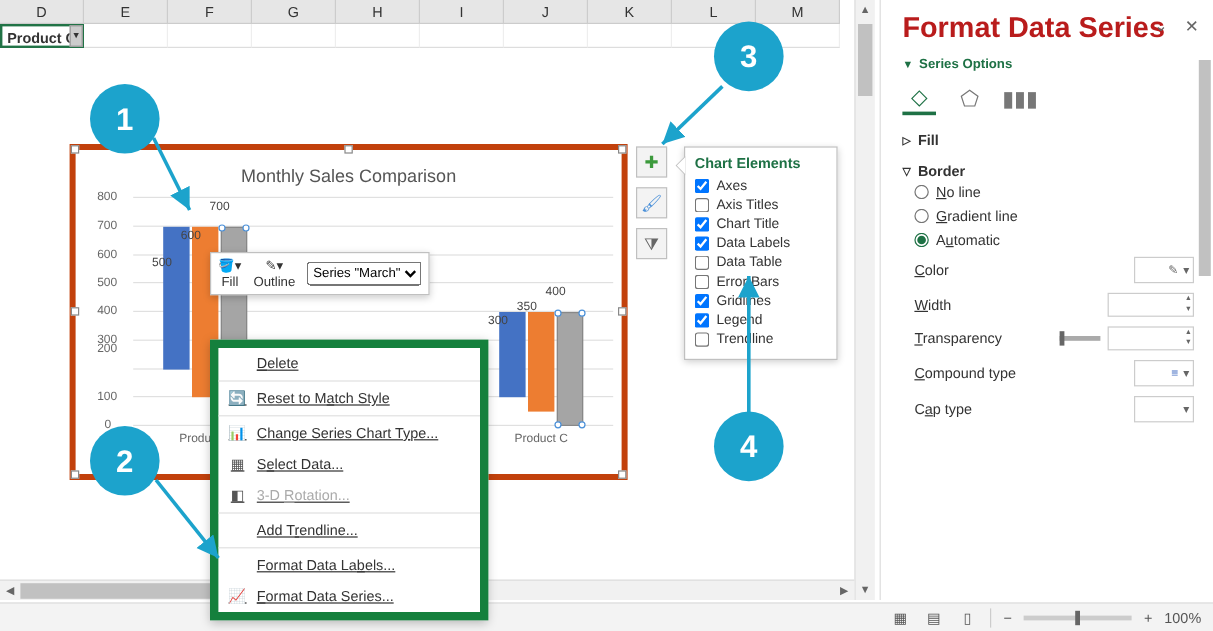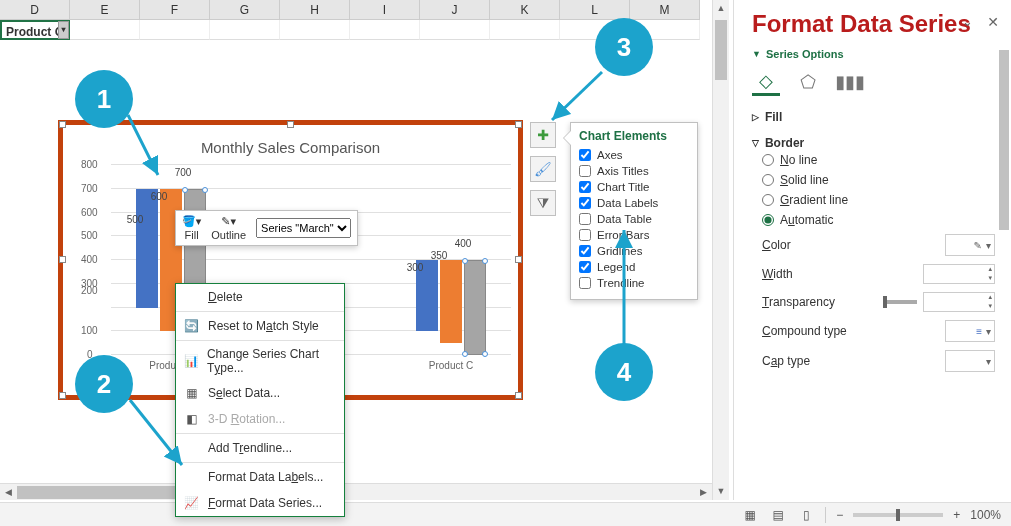--- a/index.html
+++ b/index.html
@@ -30,21 +30,21 @@
   .bar-label { position:absolute; font-size:10px; color:#444; transform:translate(-50%, -100%); }
   .cat-label { position:absolute; font-size:10px; color:#666; bottom:-16px; width:100px; text-align:center; }
   .sel-handle { width:6px; height:6px; background:#fff; border:1px solid #4a90d9; border-radius:50%; position:absolute; }
 
   
   .mini-toolbar { position:absolute; left:175px; top:210px; background:#fff; border:1px solid #c0c0c0; box-shadow:0 2px 6px rgba(0,0,0,.2); padding:4px 6px; display:flex; align-items:center; gap:10px; z-index:30;}
   .mini-toolbar .btn-col { display:flex; flex-direction:column; align-items:center; font-size:11px; gap:1px;}
   .mini-toolbar select { font-size:11px; height:20px; }
 
   
-  .ctx-menu { position:absolute; left:175px; top:283px; width:170px; background:#fff; border:1px solid #15803d; box-shadow:0 2px 8px rgba(0,0,0,.25); z-index:30; }
+  .ctx-menu { position:absolute; left:175px; top:283px; width:232px; background:#fff; border:7px solid #15803d; box-shadow:0 2px 8px rgba(0,0,0,.25); z-index:30;text-decoration:underline; }
   .ctx-menu .item { display:flex; align-items:center; gap:8px; padding:5px 10px 5px 8px; font-size:12px; cursor:default; }
   .ctx-menu .item .ic { width:16px; height:16px; display:inline-flex; align-items:center; justify-content:center; font-size:12px; color:#555;}
   .ctx-menu .item.disabled { color:#aaa; }
   .ctx-menu .sep { height:1px; background:#e0e0e0; margin:1px 0; }
 
   
   .chart-side-btn { position:absolute; width:26px; height:26px; background:#f3f3f3; border:1px solid #c0c0c0; display:flex; align-items:center; justify-content:center; font-size:14px; color:#3c763d;}
   .chart-side-btn.plus { left:530px; top:122px; color:#3c9a3c;}
   .chart-side-btn.brush { left:530px; top:156px; color:#4a90d9;}
   .chart-side-btn.funnel{ left:530px; top:190px; color:#666;}
@@ -364,24 +364,20 @@
     <div class="head">
         <span style="font-size:9px;">▽</span>
         <span>Border</span>
       </div>
     <div class="radio-row">
         <input type="radio" name="bd" style="">
         <span><span class="underline-key">N</span>o line</span>
       </div>
     <div class="radio-row">
         <input type="radio" name="bd" style="">
-        <span><span class="underline-key">S</span>olid line</span>
-      </div>
-    <div class="radio-row">
-        <input type="radio" name="bd" style="">
         <span><span class="underline-key">G</span>radient line</span>
       </div>
     <div class="radio-row">
         <input type="radio" name="bd" checked="" style="accent-color: rgb(30, 113, 69);">
         <span>A<span class="underline-key">u</span>tomatic</span>
       </div>
 
     <div class="field-row">
         <span><span class="underline-key">C</span>olor</span>
         <div class="combo">

